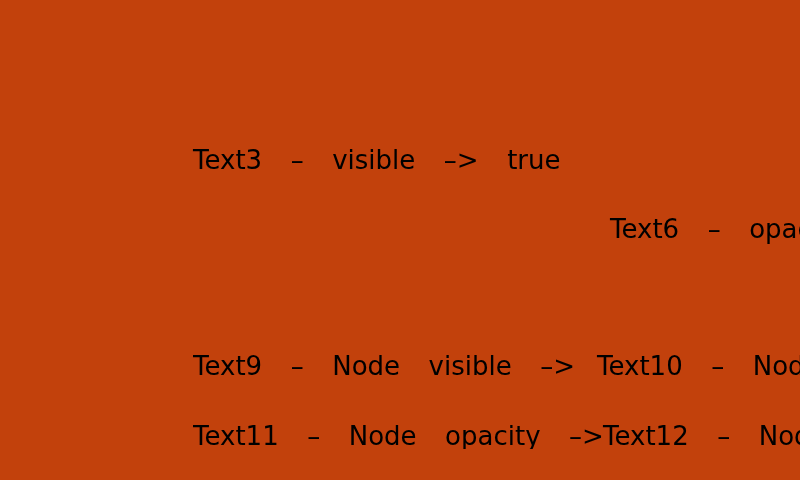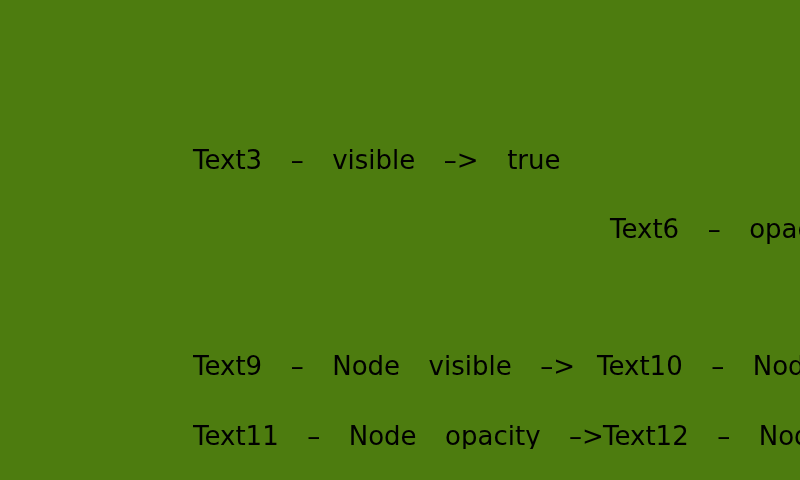--- a/index.html
+++ b/index.html
@@ -12,21 +12,21 @@
     height: 480px;
     background: #ffffff;
     font-family: "DejaVu Sans", sans-serif;
     overflow: hidden;
   }
 
   #canvas {
     position: relative;
     width: 800px;
     height: 480px;
-    background: #4d7c0f;
+    background: #c2410c;
     overflow: hidden;
   }
 
   .text-label {
     position: absolute;
     white-space: pre;
     color: #000000;
     font-family: "DejaVu Sans", sans-serif;
     font-size: 26px;
     line-height: 1;

